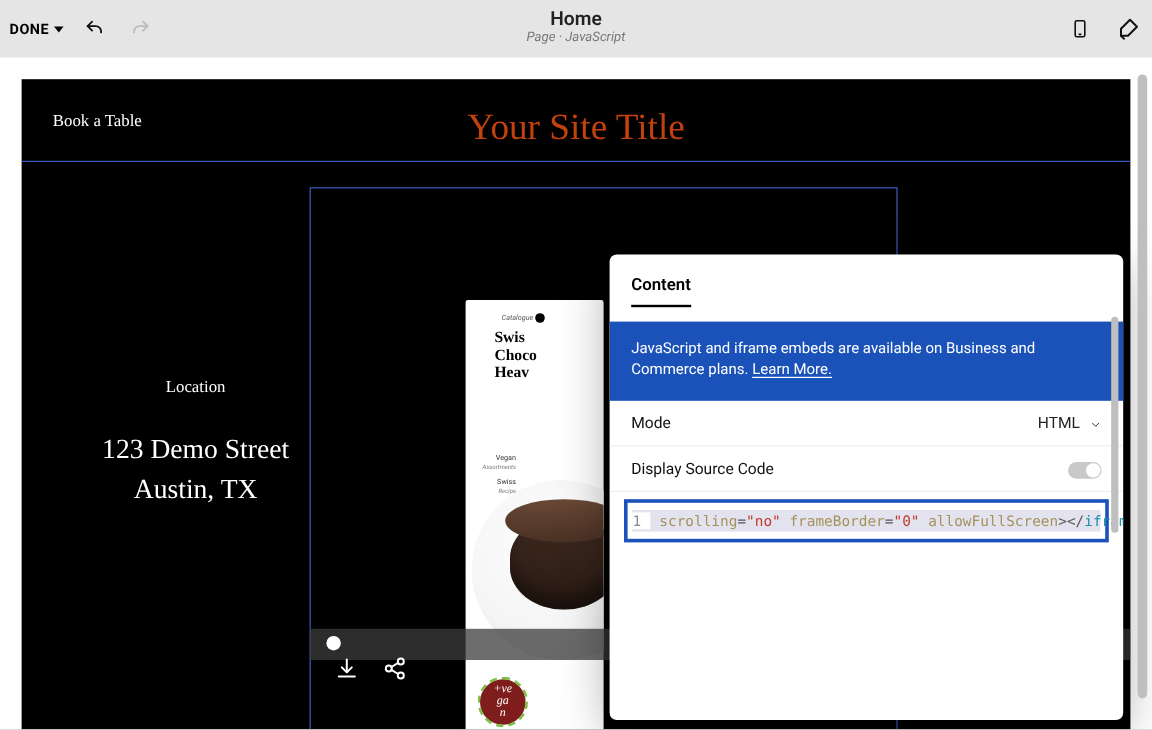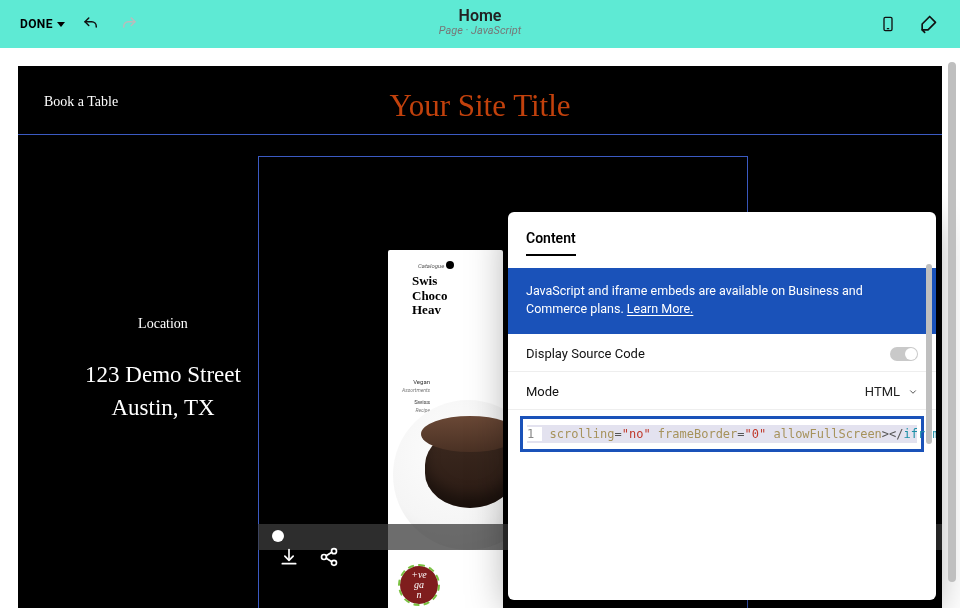--- a/index.html
+++ b/index.html
@@ -1,19 +1,19 @@
 <!DOCTYPE html>
 <html><head>
 <meta charset="utf-8">
 <style>
 html,body{margin:0;padding:0;font-family:-apple-system,BlinkMacSystemFont,"Segoe UI",Roboto,Helvetica,Arial,sans-serif;background:#fff;}
 *{box-sizing:border-box;}
 .viewport{width:960px;height:608px;margin:0 auto;position:relative;overflow:hidden;background:#fff;box-shadow:0 0 4px rgba(0,0,0,.1);}
 
-.topbar{height:48px;display:flex;align-items:center;padding:0 20px;background:#5eead4;}
+.topbar{height:48px;display:flex;align-items:center;padding:0 8px;background:#e5e5e5;}
 .done-btn{display:flex;align-items:center;font-size:12px;font-weight:700;letter-spacing:.4px;cursor:pointer;}
 .caret-down{width:0;height:0;border-left:4px solid transparent;border-right:4px solid transparent;border-top:5px solid #000;margin-left:4px;}
 .tb-icon{width:24px;height:24px;display:flex;align-items:center;justify-content:center;margin-left:14px;cursor:pointer;color:#111;}
 .tb-icon.disabled{color:#bbb;cursor:default;}
 .tb-center{position:absolute;left:50%;top:6px;transform:translateX(-50%);text-align:center;}
 .tb-title{font-size:16px;font-weight:600;color:#222;}
 .tb-sub{font-size:11px;font-style:italic;color:#777;margin-top:-1px;}
 .tb-right{margin-left:auto;display:flex;align-items:center;}
 .tb-right .tb-icon{margin-left:16px;}
 
@@ -179,32 +179,32 @@
 
   <div class="panel">
     <div class="panel-title">Content</div>
     <div class="panel-title-underline"></div>
 
     <div class="notice">
       <span>JavaScript and iframe embeds are available on Business and Commerce plans. </span><a>Learn More.</a>
     </div>
 
     <div class="row">
-      <span>Display Source Code</span>
-      <span class="toggle"></span>
-    </div>
-
-    <div class="row">
       <span>Mode</span>
       <span class="mode-val">
         <span>HTML</span>
         <svg class="chev" viewBox="0 0 24 24" fill="none" stroke="#333" stroke-width="2" stroke-linecap="round" stroke-linejoin="round">
             <polyline points="6 9 12 15 18 9"></polyline>
           </svg>
       </span>
+    </div>
+
+    <div class="row">
+      <span>Display Source Code</span>
+      <span class="toggle"></span>
     </div>
 
     <div class="codebox-wrap">
       <div class="codebox">
         <div class="codeline">
           <div class="gutter">1</div>
           <div class="code"><span class="tok-attr"> scrolling</span><span class="tok-punc">=</span><span class="tok-str">"no"</span><span class="tok-attr"> frameBorder</span><span class="tok-punc">=</span><span class="tok-str">"0"</span><span class="tok-attr"> allowFullScreen</span><span class="tok-punc">&gt;&lt;</span><span class="tok-punc">/</span><span class="tok-el">iframe</span></div>
         </div>
       </div>
     </div>

